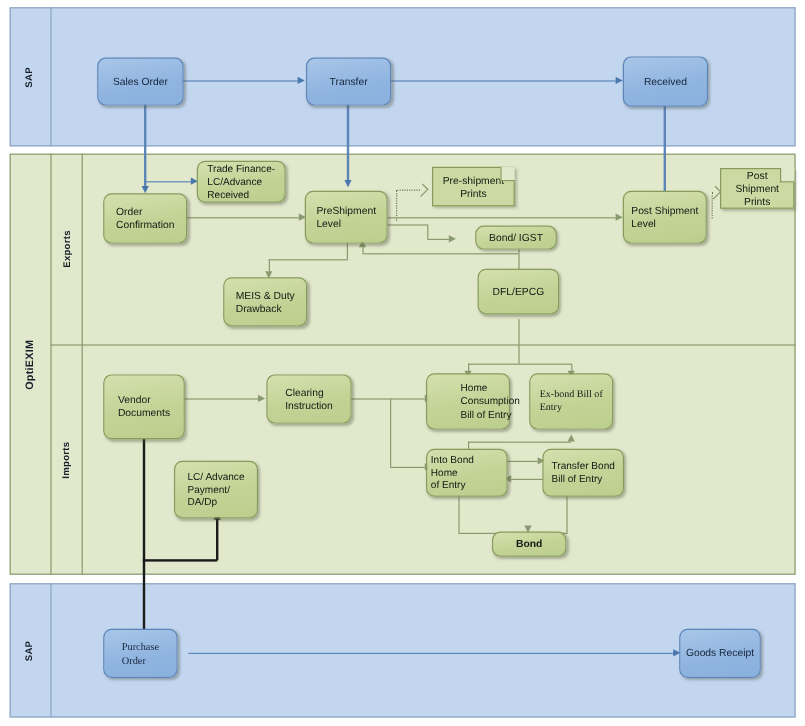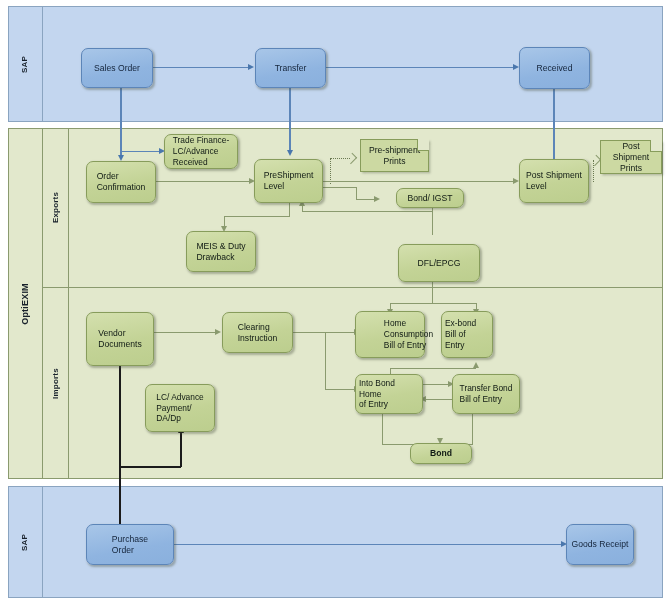--- a/index.html
+++ b/index.html
@@ -308,21 +308,21 @@
     <span class="fold"></span>
     <span class="txt" style="white-space:pre-line;">Post Shipment
 Prints</span>
   </div>
 
   <div class="node green" style="left:186px; top:231px; width:70px; height:41px; white-space:pre-line;">
     <span>MEIS &amp; Duty
 Drawback</span>
   </div>
 
-  <div class="node green" style="left:398px; top:244px; width:82px; height:38px;">
+  <div class="node green" style="left:398px; top:224px; width:68px; height:38px;">
     <span>DFL/EPCG</span>
   </div>
 
   <div class="node green" style="left:86px; top:312px; width:68px; height:54px; white-space:pre-line;">
     <span>Vendor
 Documents</span>
   </div>
   <div class="node green" style="left:222px; top:312px; width:71px; height:41px; white-space:pre-line;">
     <span>Clearing
 Instruction</span>
@@ -331,37 +331,37 @@
     <span>LC/ Advance
 Payment/
 DA/Dp</span>
   </div>
 
   <div class="node green green-sm" style="left:355px; top:311px; width:70px; height:47px; white-space:pre-line;padding-left:40px;">
     <span>Home
 Consumption
 Bill of Entry</span>
   </div>
-  <div class="node green green-sm" style="left:441px; top:311px; width:52px; height:47px; white-space:pre-line;">
+  <div class="node green green-sm" style="left:441px; top:311px; width:70px; height:47px; white-space:pre-line;font-family:Liberation Serif, serif;">
     <span>Ex-bond Bill of
 Entry</span>
   </div>
   <div class="node green green-sm" style="left:355px; top:374px; width:68px; height:40px; white-space:pre-line;">
     <span>Into Bond Home
 of Entry</span>
   </div>
   <div class="node green green-sm" style="left:452px; top:374px; width:68px; height:40px; white-space:pre-line;">
     <span>Transfer Bond
 Bill of Entry</span>
   </div>
   <div class="node green" style="left:410px; top:443px; width:62px; height:21px;font-weight:bold;">
     <span>Bond</span>
   </div>
 
-  <div class="node blue" style="left:86px; top:524px; width:88px; height:41px; white-space:pre-line;">
+  <div class="node blue" style="left:86px; top:524px; width:62px; height:41px; white-space:pre-line;font-family:Liberation Serif, serif;">
     <span>Purchase
 Order</span>
   </div>
   <div class="node blue" style="left:566px; top:524px; width:68px; height:41px;">
     <span>Goods Receipt</span>
   </div>
 
 </div>
 
 </body></html>

